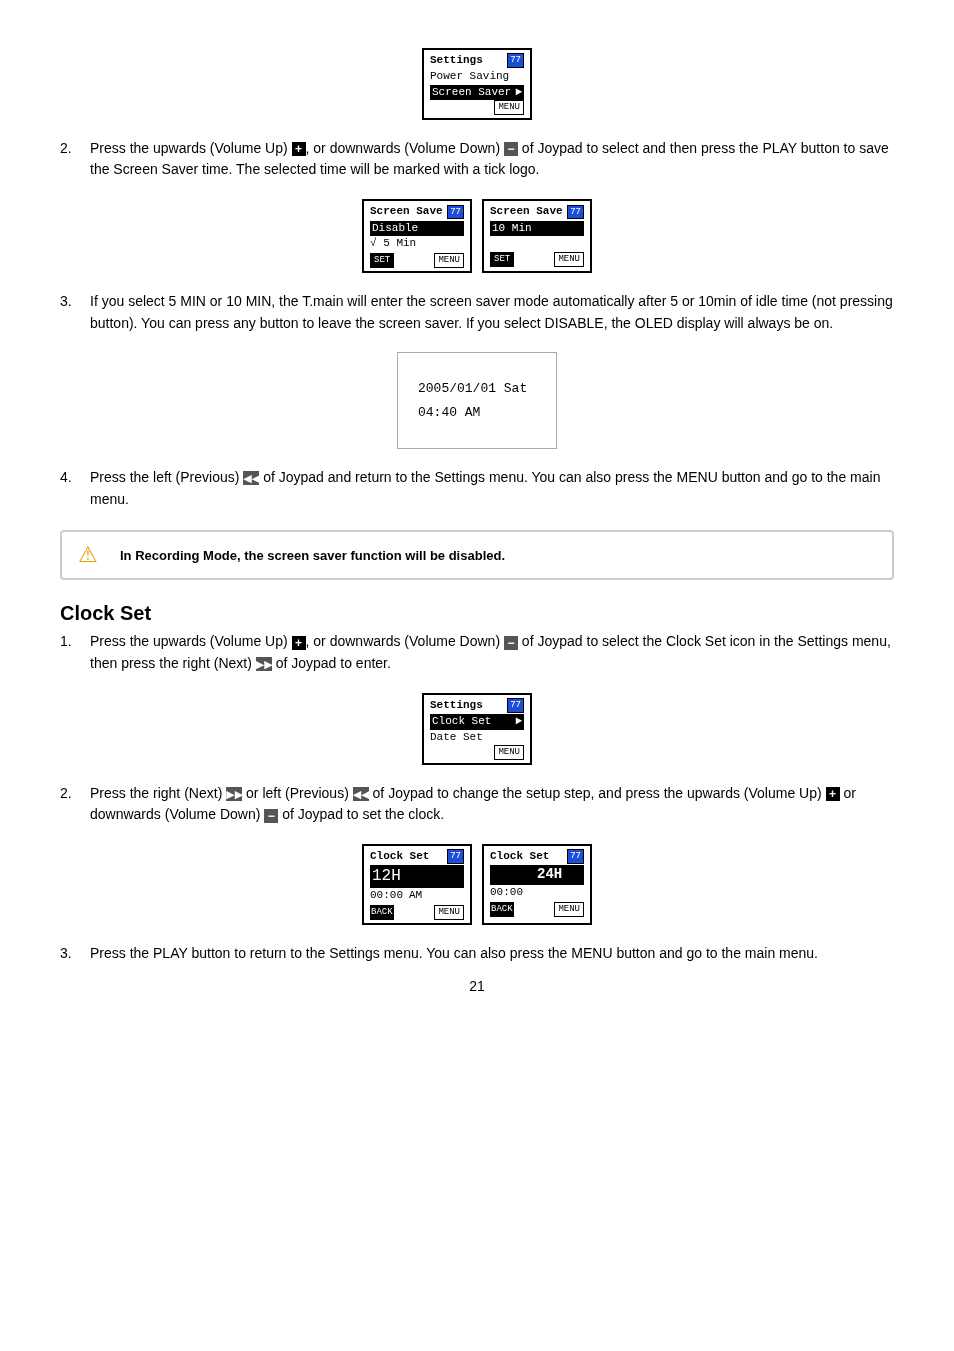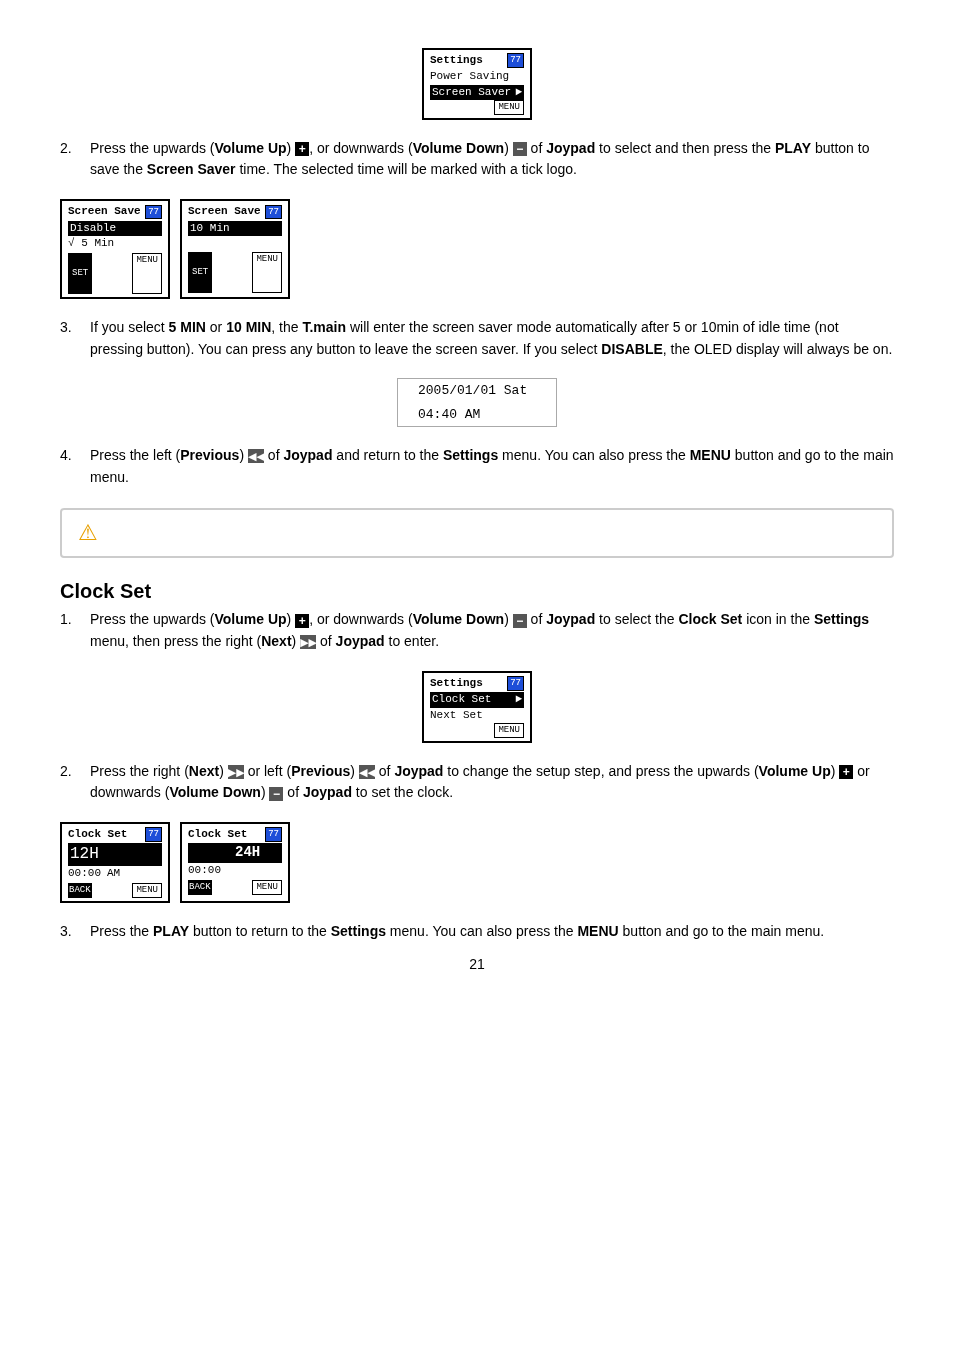--- a/index.html
+++ b/index.html
@@ -57,37 +57,37 @@
       padding: 0 3px;
       font-size: 9px;
     }
     .screen-mockup .highlighted {
       background: #000;
       color: #fff;
       padding: 0 2px;
     }
     .screen-mockup .set-btn {
       border: 1px solid #000;
-      padding: 13px 3px;
+      padding: 0 3px;
       font-size: 9px;
       background: #000;
       color: #fff;
     }
     .screen-mockup .back-btn {
       border: 1px solid #000;
       padding: 0 0;
       font-size: 9px;
       background: #000;
       color: #fff;
     }
 
     
     .screen-group {
       display: flex;
-      justify-content: flex-start;
+      justify-content: center;
       gap: 10px;
       margin: 18px 0;
     }
     .screen-center {
       display: flex;
       justify-content: center;
       margin: 18px 0;
     }
 
     
@@ -138,21 +138,21 @@
       font-weight: bold;
       margin: 22px 0 6px 0;
       border-bottom: none;
     }
     .section-subtext {
       font-size: 14px;
       margin-bottom: 12px;
     }
 
     
-    b { font-weight: bold; }
+    b { font-weight: normal; }
     .icon-plus {
       display: inline-block;
       width: 14px;
       height: 14px;
       background: #000;
       color: #fff;
       font-size: 12px;
       line-height: 14px;
       text-align: center;
       vertical-align: middle;
@@ -196,21 +196,21 @@
     
     .page-number {
       text-align: center;
       margin-top: 12px;
       font-size: 14px;
     }
 
     
     .clock-display {
       border: 1px solid #aaa;
-      padding: 0 20px;
+      padding: 24px 20px;
       font-size: 13px;
       line-height: 1.8;
       font-family: 'Courier New', monospace;
       display: inline-block;
       min-width: 160px;
     }
   </style>
 </head>
 <body>
 
@@ -291,20 +291,21 @@
     <li>
       <span class="step-num">4.</span>
       <span class="step-text">
         Press the left (<b>Previous</b>) <span class="icon-prev">◀◀</span> of <b>Joypad</b> and return to the <b>Settings</b> menu. You can also press the <b>MENU</b> button and go to the main menu.
       </span>
     </li>
   </ol>
 
   <div class="note-box">
     <span class="warning-icon">⚠</span>
+    <span class="note-text">In Recording Mode, the screen saver function will be disabled.</span>
   </div>
 
   <div class="section-heading">Clock Set</div>
 
   <ol class="steps">
     <li>
       <span class="step-num">1.</span>
       <span class="step-text">
         Press the upwards (<b>Volume Up</b>) <span class="icon-plus">+</span>, or downwards (<b>Volume Down</b>) <span class="icon-minus">−</span> of <b>Joypad</b> to select the <b>Clock Set</b> icon in the <b>Settings</b> menu, then press the right (<b>Next</b>) <span class="icon-next">▶▶</span> of <b>Joypad</b> to enter.
       </span>
@@ -314,21 +315,21 @@
   <div class="screen-center">
     <div class="screen-mockup">
       <div class="screen-title-bar">
         <span class="screen-title">Settings</span>
         <span class="battery-icon">77</span>
       </div>
       <div style="background:#000;color:#fff;padding:0 2px;display:flex;justify-content:space-between;">
         <span>Clock Set</span>
         <span>►</span>
       </div>
-      <div>Next Set</div>
+      <div>Date Set</div>
       <div class="menu-row">
         <span class="menu-btn">MENU</span>
       </div>
     </div>
   </div>
 
   <ol class="steps">
     <li>
       <span class="step-num">2.</span>
       <span class="step-text">

